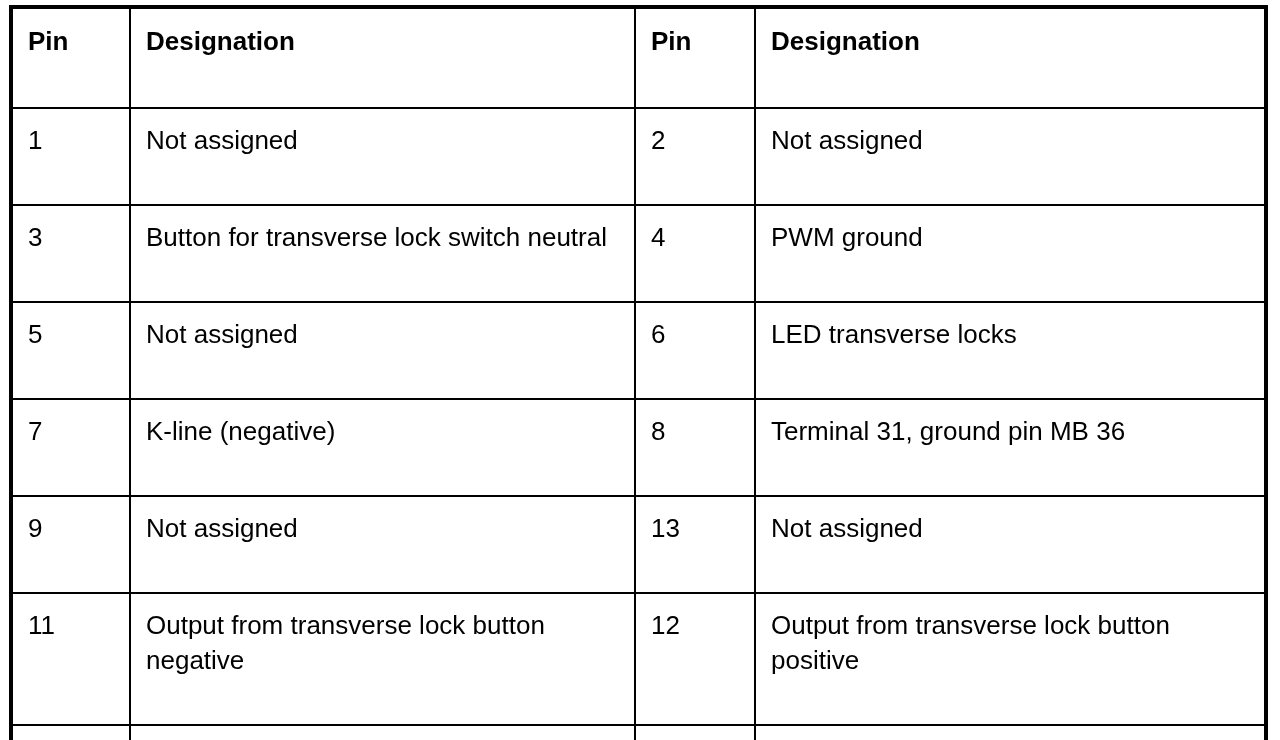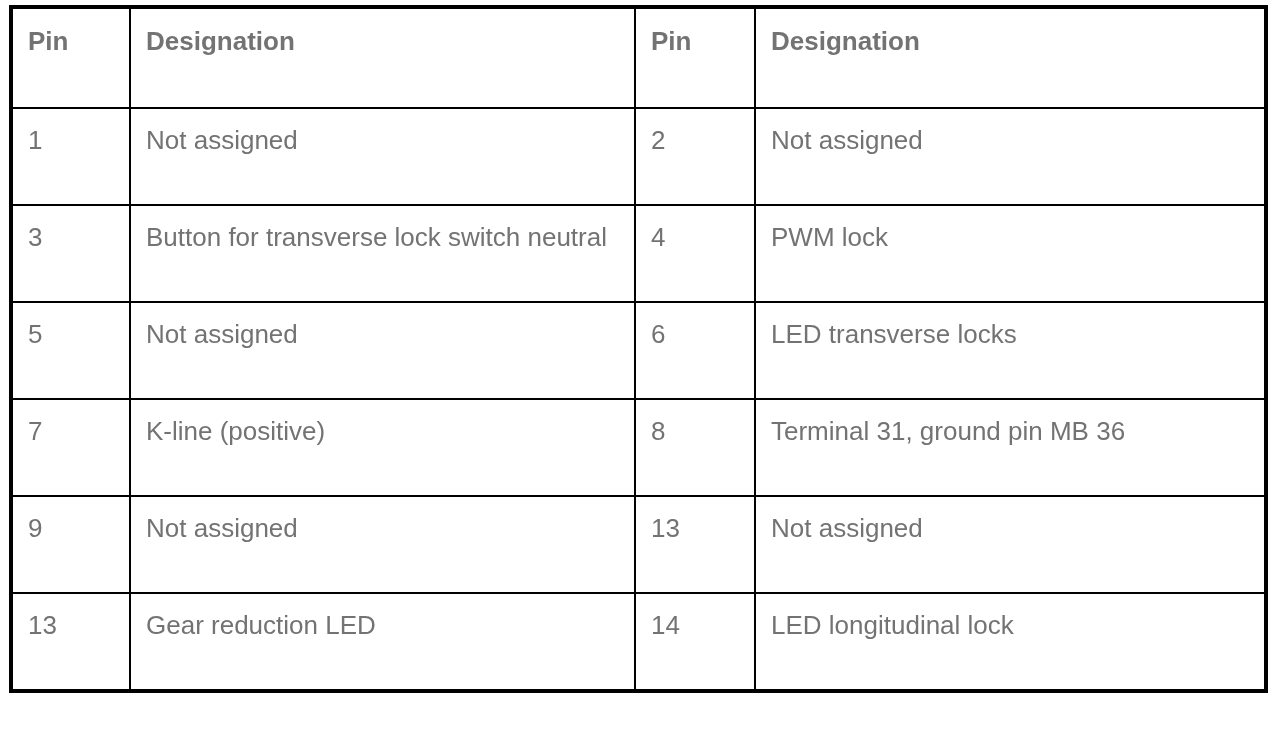--- a/index.html
+++ b/index.html
@@ -15,21 +15,21 @@
     table-layout: fixed;
     width: 1255px;
     margin: 5px 0 0 9px;
     border: 4px solid #000000;
     background: #ffffff;
   }
   th, td {
     border: 2px solid #000000;
     vertical-align: top;
     text-align: left;
-    color: #737373;
+    color: #000000;
     font-family: "Liberation Sans", "DejaVu Sans", sans-serif;
     font-size: 26px;
     line-height: 35px;
     overflow: hidden;
   }
   th {
     font-weight: bold;
     height: 75px;
     padding: 15px 16px 8px 15px;
   }
@@ -66,39 +66,45 @@
     <tr class="row-std">
       <td>1</td>
       <td>Not assigned</td>
       <td>2</td>
       <td>Not assigned</td>
     </tr>
     <tr class="row-std">
       <td>3</td>
       <td>Button for transverse lock switch neutral</td>
       <td>4</td>
-      <td>PWM lock</td>
+      <td>PWM ground</td>
     </tr>
     <tr class="row-std">
       <td>5</td>
       <td>Not assigned</td>
       <td>6</td>
       <td>LED transverse locks</td>
     </tr>
     <tr class="row-std">
       <td>7</td>
-      <td>K-line (positive)</td>
+      <td>K-line (negative)</td>
       <td>8</td>
       <td>Terminal 31, ground pin MB 36</td>
     </tr>
     <tr class="row-std">
       <td>9</td>
       <td>Not assigned</td>
       <td>13</td>
       <td>Not assigned</td>
+    </tr>
+    <tr class="row-tall">
+      <td>11</td>
+      <td>Output from transverse lock button negative</td>
+      <td>12</td>
+      <td>Output from transverse lock button positive</td>
     </tr>
     <tr class="row-std">
       <td>13</td>
       <td>Gear reduction LED</td>
       <td>14</td>
       <td>LED longitudinal lock</td>
     </tr>
 
   </tbody>
 </table>

